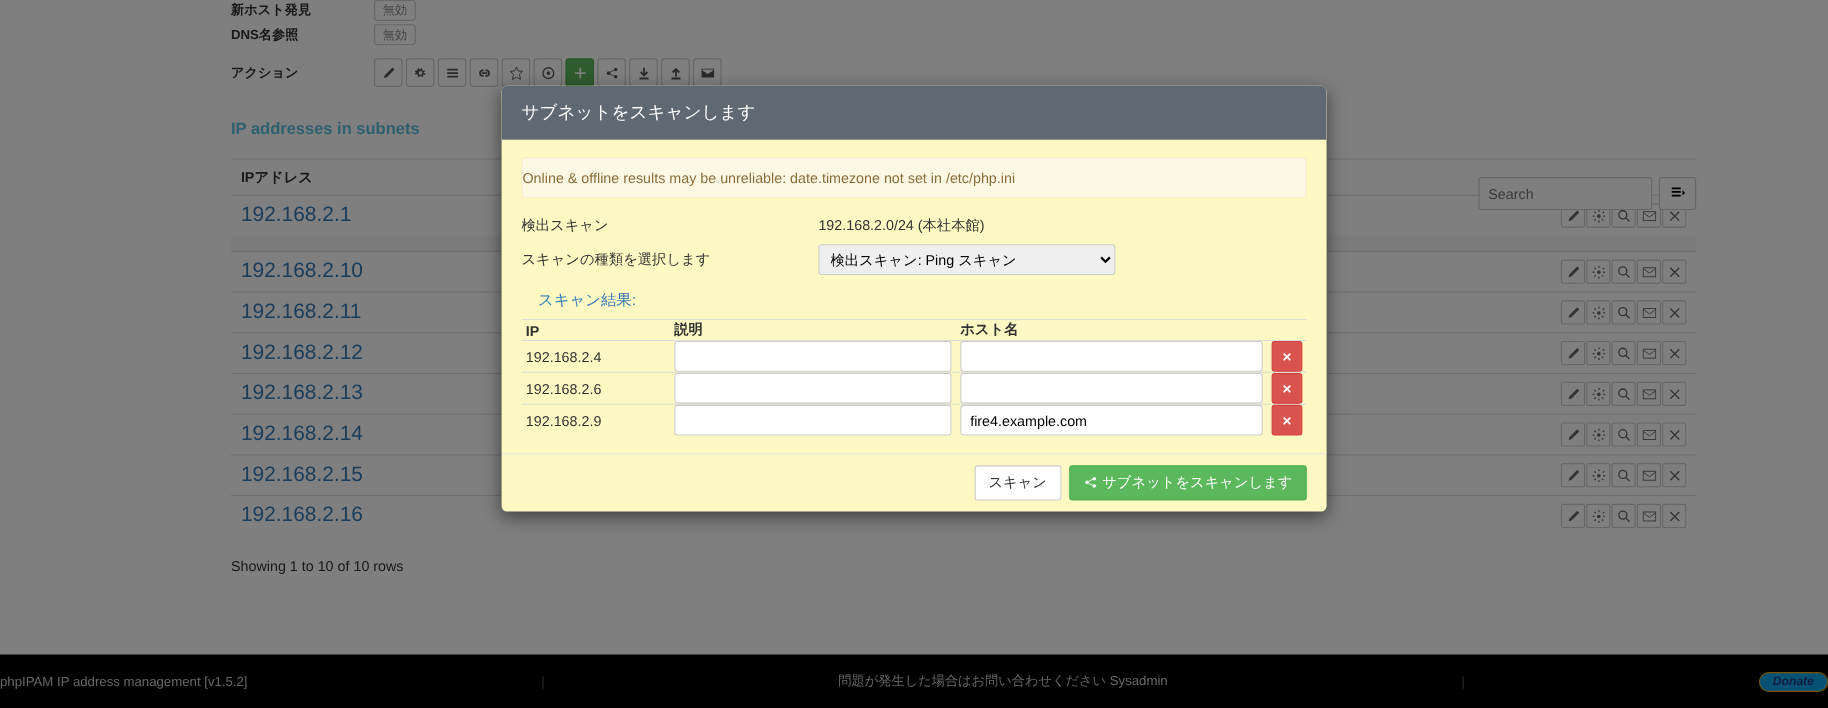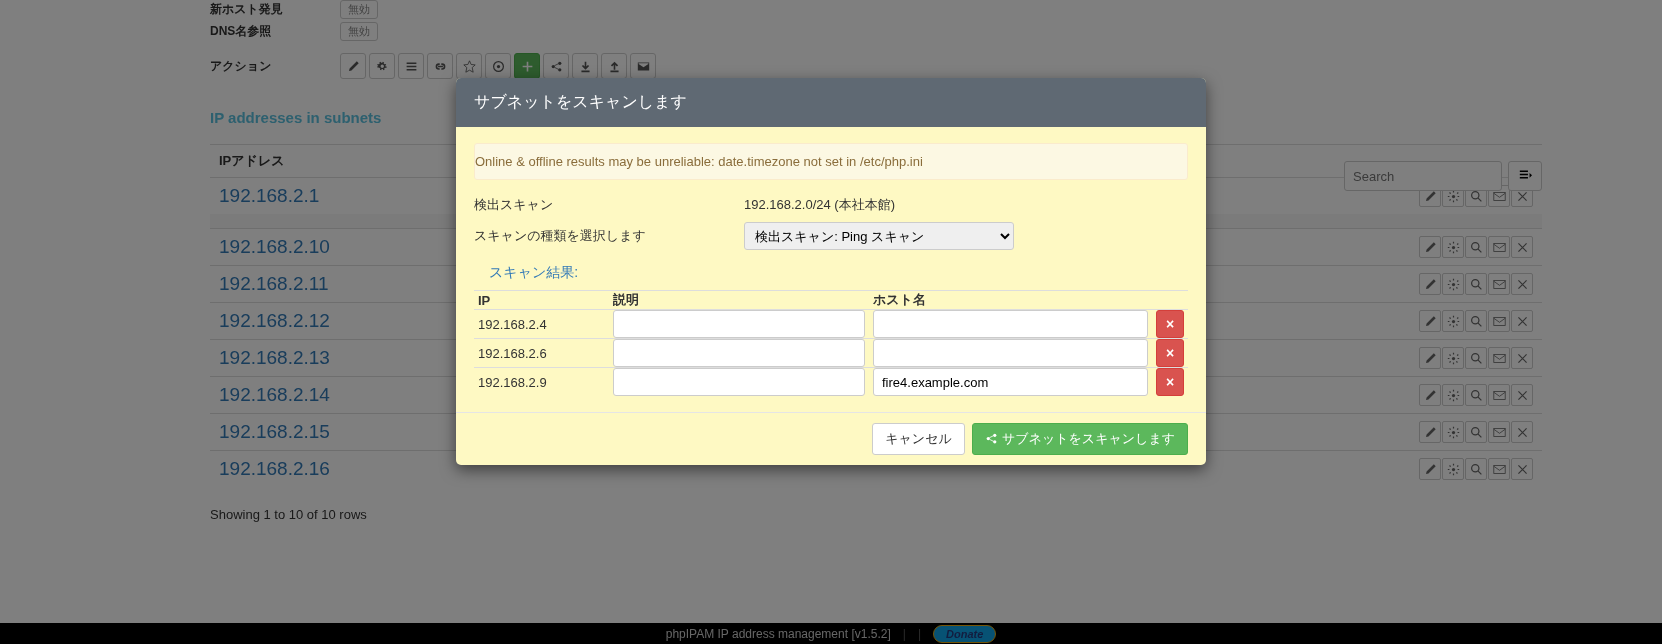--- a/index.html
+++ b/index.html
@@ -18,21 +18,21 @@
 .srch input{width:158px;height:30px;border:1px solid #ccc;padding:4px 8px;border-radius:3px;font-size:13px}
 .srch .vb{width:34px;height:30px;border:1px solid #ccc;background:#fff;border-radius:3px;font-size:13px}
 .tbl{width:100%;border-collapse:collapse}
 .tbl th,.tbl td{text-align:left;padding:7px 9px;border-top:1px solid #ddd}
 .tbl th{font-weight:700;font-size:13px}
 .ip-link{color:#337ab7;font-size:19px}
 .ra{display:flex;gap:1px;justify-content:flex-end}
 .ra button{width:22px;height:22px;border:1px solid #ccc;background:#fff;border-radius:2px;font-size:11px;color:#666;display:flex;align-items:center;justify-content:center}
 .gap-row td{height:12px;border:none;background:#f7f7f7}
 .pginfo{margin-top:20px;font-size:13px;color:#333}
-.footer{position:absolute;bottom:0;left:0;right:0;height:21px;background:#000;display:flex;align-items:center;justify-content:center;gap:12px;color:#ccc;font-size:12px}
+.footer{position:absolute;bottom:0;left:0;right:0;height:49px;background:#000;display:flex;align-items:center;justify-content:space-between;gap:12px;color:#ccc;font-size:12px}
 .footer .sep{color:#555}
 .donate{background:#0ea5e9;color:#253b80;padding:2px 12px;border-radius:11px;font-weight:700;font-style:italic;font-size:11px;border:1px solid #e8a80c}
 .overlay{position:absolute;inset:0;background:rgba(0,0,0,.5);z-index:10}
 .modal{position:absolute;top:78px;left:50%;transform:translateX(-50%);width:750px;background:#fef9c3;border-radius:5px;z-index:11;box-shadow:0 5px 15px rgba(0,0,0,.5);max-height:462px;overflow:hidden;display:flex;flex-direction:column}
 .mhdr{background:#5f6973;color:#fff;padding:14px 18px;font-size:16px}
 .mbody{padding:16px 18px;overflow-y:auto;flex:1}
 .warn{background:#fcf8e3;border:1px solid #faebcc;color:#8a6d3b;padding:10px 0;border-radius:3px;margin-bottom:16px;font-size:13px}
 .frow{display:flex;align-items:center;margin-bottom:8px;font-size:13px}
 .fl{width:270px}
 .fv select{width:270px;height:28px;border:1px solid #ccc;border-radius:3px;padding:2px 6px;font-size:13px}
@@ -432,20 +432,21 @@
           </tr>
         </tbody>
   </table>
 
   <div class="pginfo">Showing 1 to 10 of 10 rows</div>
 </div>
 
 <div class="footer">
   <span>phpIPAM IP address management [v1.5.2]</span>
   <span class="sep">|</span>
+  <span>問題が発生した場合はお問い合わせください Sysadmin</span>
   <span class="sep">|</span>
   <span class="donate">Donate</span>
 </div>
 
 <div class="overlay"></div>
 <div class="modal">
   <div class="mhdr">サブネットをスキャンします</div>
   <div class="mbody">
     <div class="warn">Online &amp; offline results may be unreliable: date.timezone not set in /etc/php.ini</div>
     <div class="frow">
@@ -482,21 +483,21 @@
             <tr>
               <td>192.168.2.9</td>
               <td><input value="" style=""></td>
               <td><input value="fire4.example.com" style=""></td>
               <td><button class="del">×</button></td>
             </tr>
           </tbody>
     </table>
   </div>
   <div class="mftr">
-    <button class="btn btn-d">キャンセル</button>
+    <button class="btn btn-d">スキャン</button>
     <button class="btn btn-s"><svg viewBox="0 0 16 16" style="vertical-align:-2px">
             <circle cx="4" cy="8" r="2"></circle>
             <circle cx="12" cy="4" r="2"></circle>
             <circle cx="12" cy="12" r="2"></circle>
             <path d="M5.5 7l5-2.5M5.5 9l5 2.5" stroke="currentColor" fill="none"></path>
           </svg> <span>サブネットをスキャンします</span></button>
   </div>
 </div>
 </div>
 

